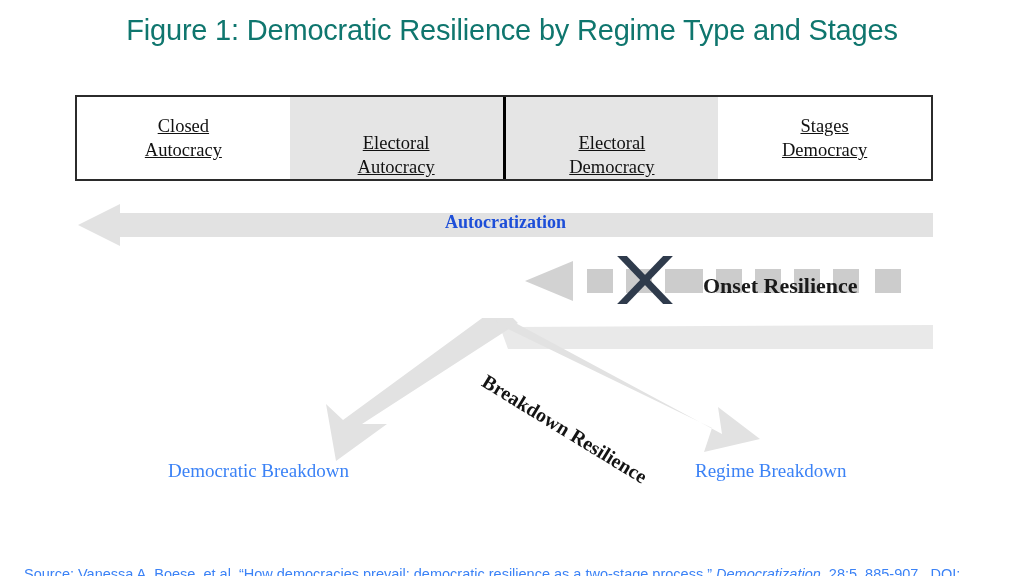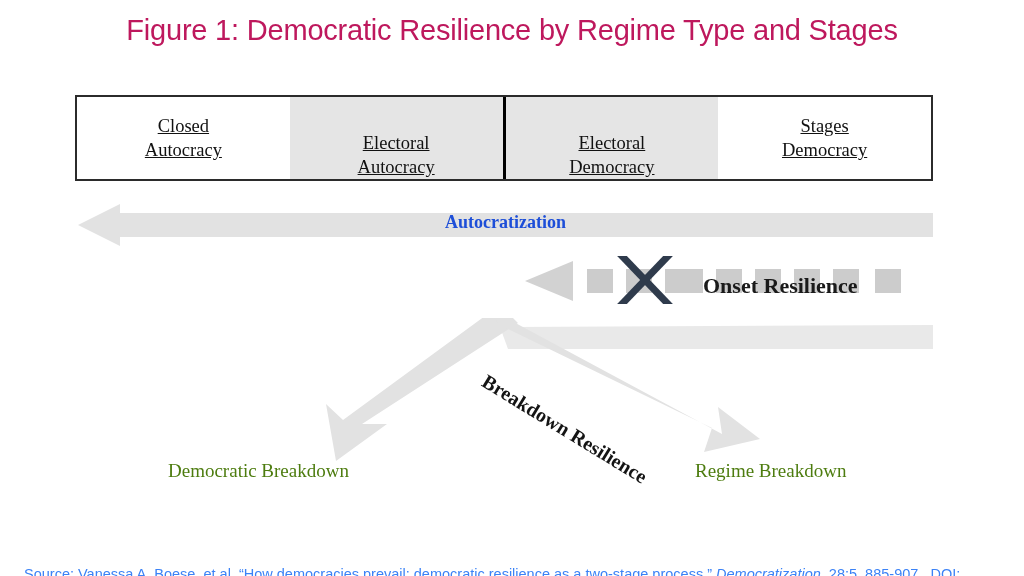--- a/index.html
+++ b/index.html
@@ -21,21 +21,21 @@
   #figure-title {
     position: absolute;
     left: 0;
     top: 14px;
     width: 1024px;
     text-align: center;
     font-family: "Liberation Sans", sans-serif;
     font-size: 29px;
     font-weight: 400;
     letter-spacing: -0.2px;
-    color: #be185d;
+    color: #0f766e;
     white-space: nowrap;
   }
 
   
   #regime-spectrum {
     position: absolute;
     left: 75px;
     top: 95px;
     width: 858px;
     height: 86px;
@@ -131,21 +131,21 @@
     font-weight: bold;
     font-size: 20px;
     color: #141414;
     white-space: nowrap;
   }
 
   .endpoint-label {
     position: absolute;
     font-family: "Liberation Serif", serif;
     font-size: 19px;
-    color: #4d7c0f;
+    color: #3b82f6;
     white-space: nowrap;
   }
   #label-democratic-breakdown { left: 168px; top: 460px; }
   #label-averted-breakdown   { left: 695px; top: 460px; }
 
   
   #source-note {
     position: absolute;
     left: 24px;
     top: 519px;

